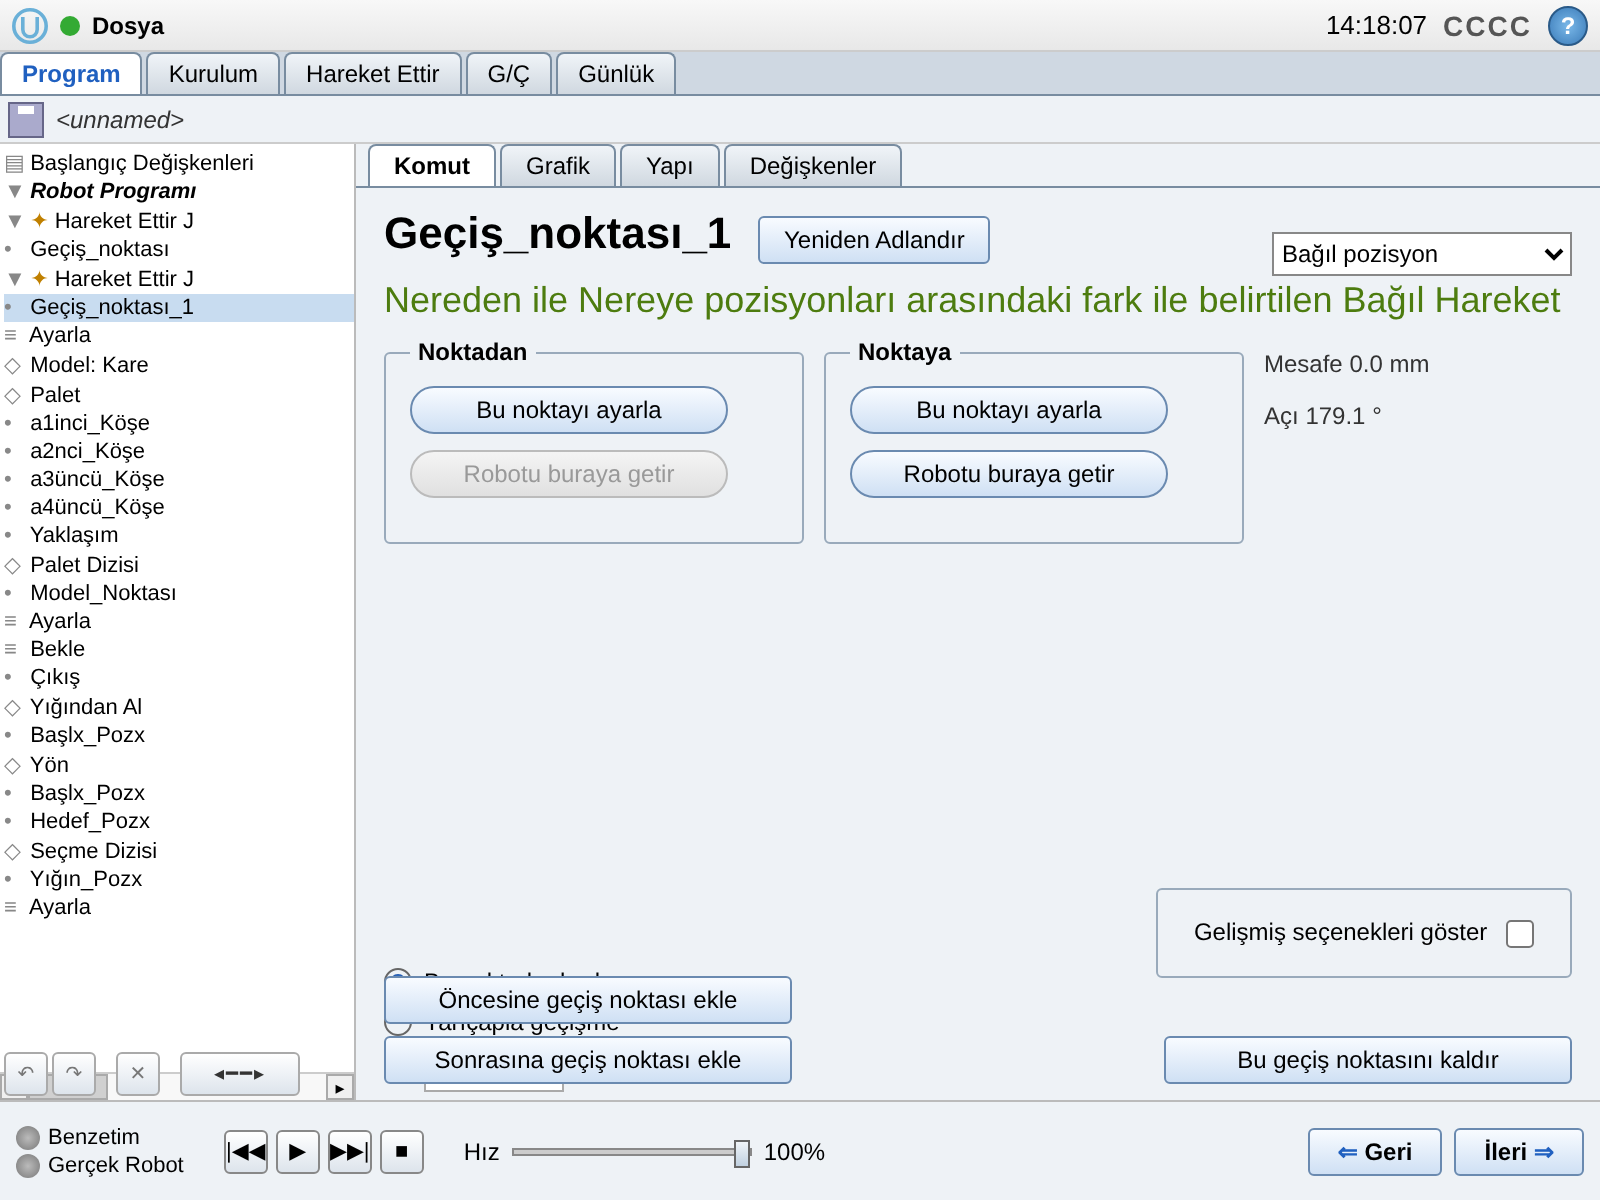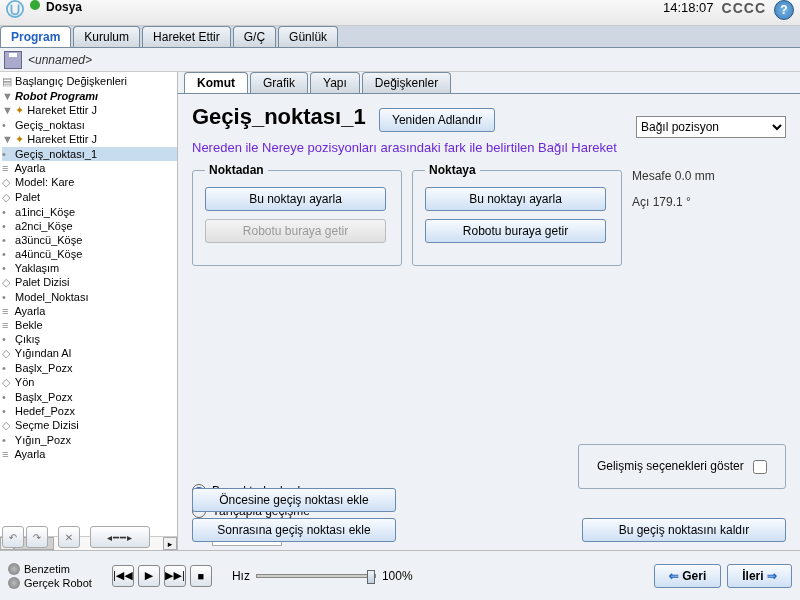--- a/index.html
+++ b/index.html
@@ -1,18 +1,18 @@
 <!DOCTYPE html>
 <html><head>
 <meta charset="utf-8">
 <style>
 * { box-sizing: border-box; margin: 0; padding: 0; font-family: Arial, sans-serif; }
 body { background: #f0f0f0; width: 800px; height: 600px; overflow: hidden; font-size: 12px; }
 
-.titlebar { height: 26px; background: linear-gradient(#f8f8f8,#e8e8e8); display: flex; padding: 0 6px; border-bottom: 1px solid #ccc; }
+.titlebar { height: 26px; background: linear-gradient(#f8f8f8,#e8e8e8); display: flex; align-items: center; padding: 0 6px; border-bottom: 1px solid #ccc; }
 .titlebar .logo { width: 18px; height: 18px; margin-right: 6px; }
 .titlebar .status-dot { width: 10px; height: 10px; border-radius: 50%; background: #3a3; margin-right: 6px; }
 .titlebar .title { font-weight: bold; flex: 0 0 auto; }
 .titlebar .spacer { flex: 1; }
 .titlebar .clock { margin-right: 8px; font-size: 13px; }
 .titlebar .brand { font-weight: bold; font-size: 14px; color: #555; margin-right: 8px; letter-spacing: 1px; }
 .titlebar .help { width: 20px; height: 20px; border-radius: 50%; background: radial-gradient(#7ab8e8,#3a7ab8); color: #fff; display: flex; align-items: center; justify-content: center; font-weight: bold; border: 1px solid #2a5a88; }
 
 .maintabs { display: flex; border-bottom: 1px solid #788ca0; background: #cfd8e2; height: 22px; }
 .maintabs .tab { padding: 3px 10px; border: 1px solid #788ca0; border-bottom: none; margin-right: 2px; background: linear-gradient(#f0f4f8,#d0d8e0); border-radius: 4px 4px 0 0; cursor: pointer; }
@@ -39,29 +39,29 @@
 
 .main { flex: 1; background: #eef2f6; display: flex; flex-direction: column; }
 .subtabs { display: flex; height: 22px; border-bottom: 1px solid #788ca0; padding-left: 6px; }
 .subtabs .tab { padding: 3px 12px; border:1px solid #788ca0; border-bottom:none; margin-right:2px; background: linear-gradient(#f0f4f8,#d0d8e0); border-radius:4px 4px 0 0; cursor:pointer; }
 .subtabs .tab.active { background:#fff; font-weight:bold; }
 
 .panel { flex:1; background:#eef2f6; padding: 10px 14px; position: relative; }
 .panel h1 { font-size: 22px; font-weight: bold; display:inline-block; margin-right: 10px; }
 .btn3d { display:inline-block; padding:4px 12px; background: linear-gradient(#f8fbff,#cfe0f4); border:1px solid #6a8ab0; border-radius:3px; cursor:pointer; font-size:12px; text-align:center; }
 .btn3d.disabled { color:#999; background: linear-gradient(#f4f4f4,#e0e0e0); border-color:#bbb; }
-.desc { margin: 8px 0; font-size: 13px; color:#6d28d9; }
+.desc { margin: 8px 0; font-size: 18px; color:#4d7c0f; }
 
 .topright { position:absolute; right:14px; top:22px; }
 .topright select { width:150px; height:22px; border:1px solid #888; background:#fff; font-size:12px; }
 
 .groups { display:flex; gap: 10px; margin-top: 4px; }
 .group { border:1px solid #9ab; border-radius:3px; padding: 10px 12px 14px 12px; width: 210px; }
 .group legend { padding: 0 4px; font-weight:bold; font-size:12px; }
-.group .btn3d { display:block; width: 181px; margin-bottom: 8px; }
+.group .btn3d { display:block; width: 159px; margin-bottom: 8px; border-radius: 12px; }
 
 .measure { margin-top: 6px; font-size:12px; color:#333; }
 .measure div { margin-bottom:12px; }
 
 .advbox { position:absolute; right:14px; top:350px; border:1px solid #9ab; border-radius:3px; padding: 14px 18px; background:#eef2f6; font-size:12px; }
 .advbox input[type=checkbox]{ margin-left:6px; vertical-align:middle; width:14px; height:14px; }
 
 .radios { position:absolute; left:14px; top:390px; font-size:12px; }
 .radio-row { display:flex; align-items:center; margin-bottom:6px; }
 .radio-dot { width:14px; height:14px; border-radius:50%; border:1px solid #666; margin-right:6px; display:inline-flex; align-items:center; justify-content:center; }

